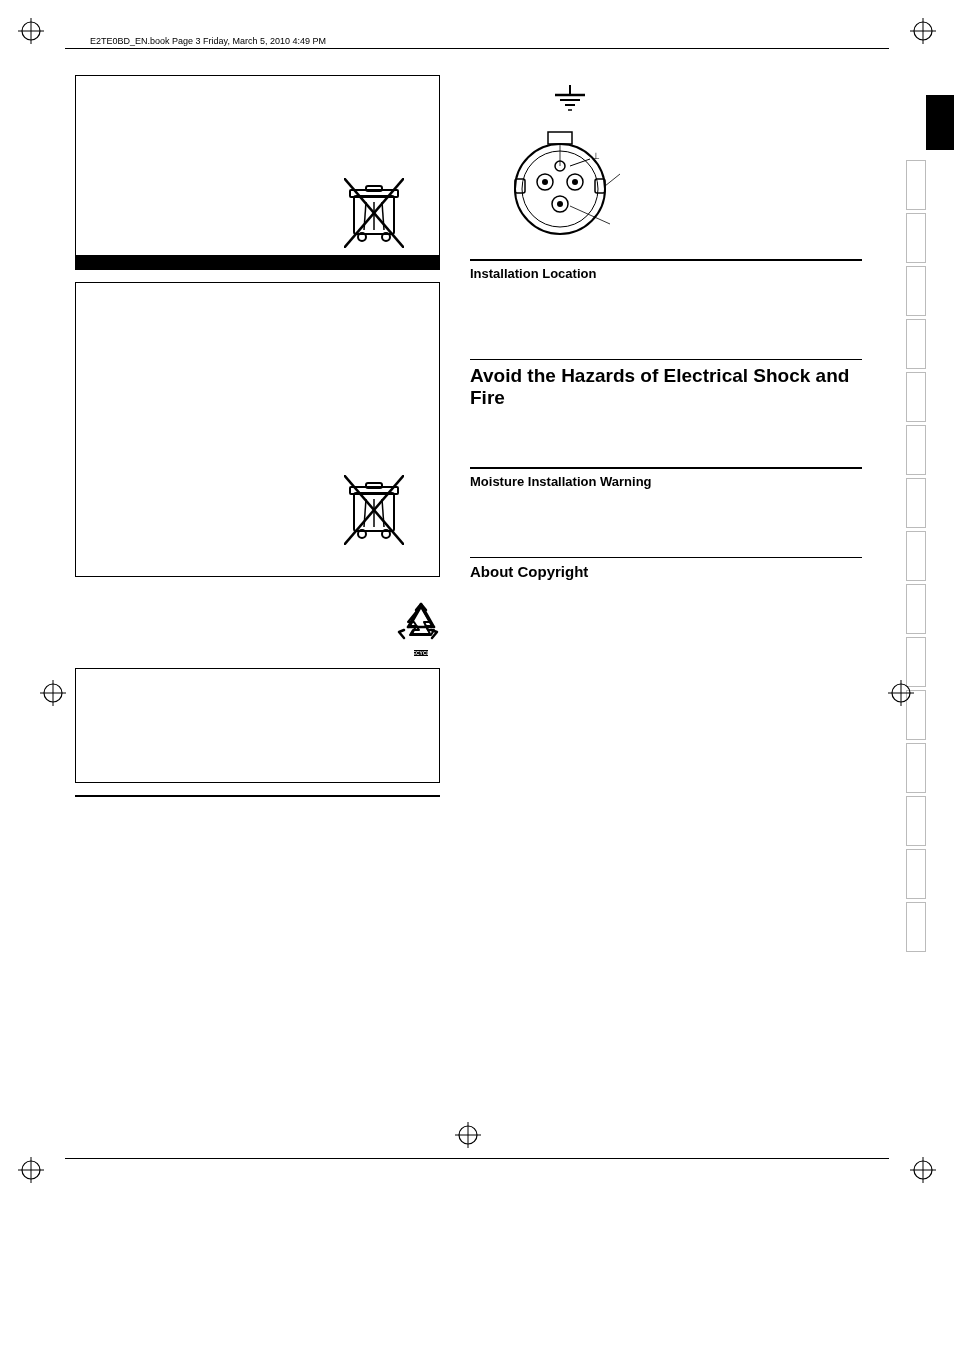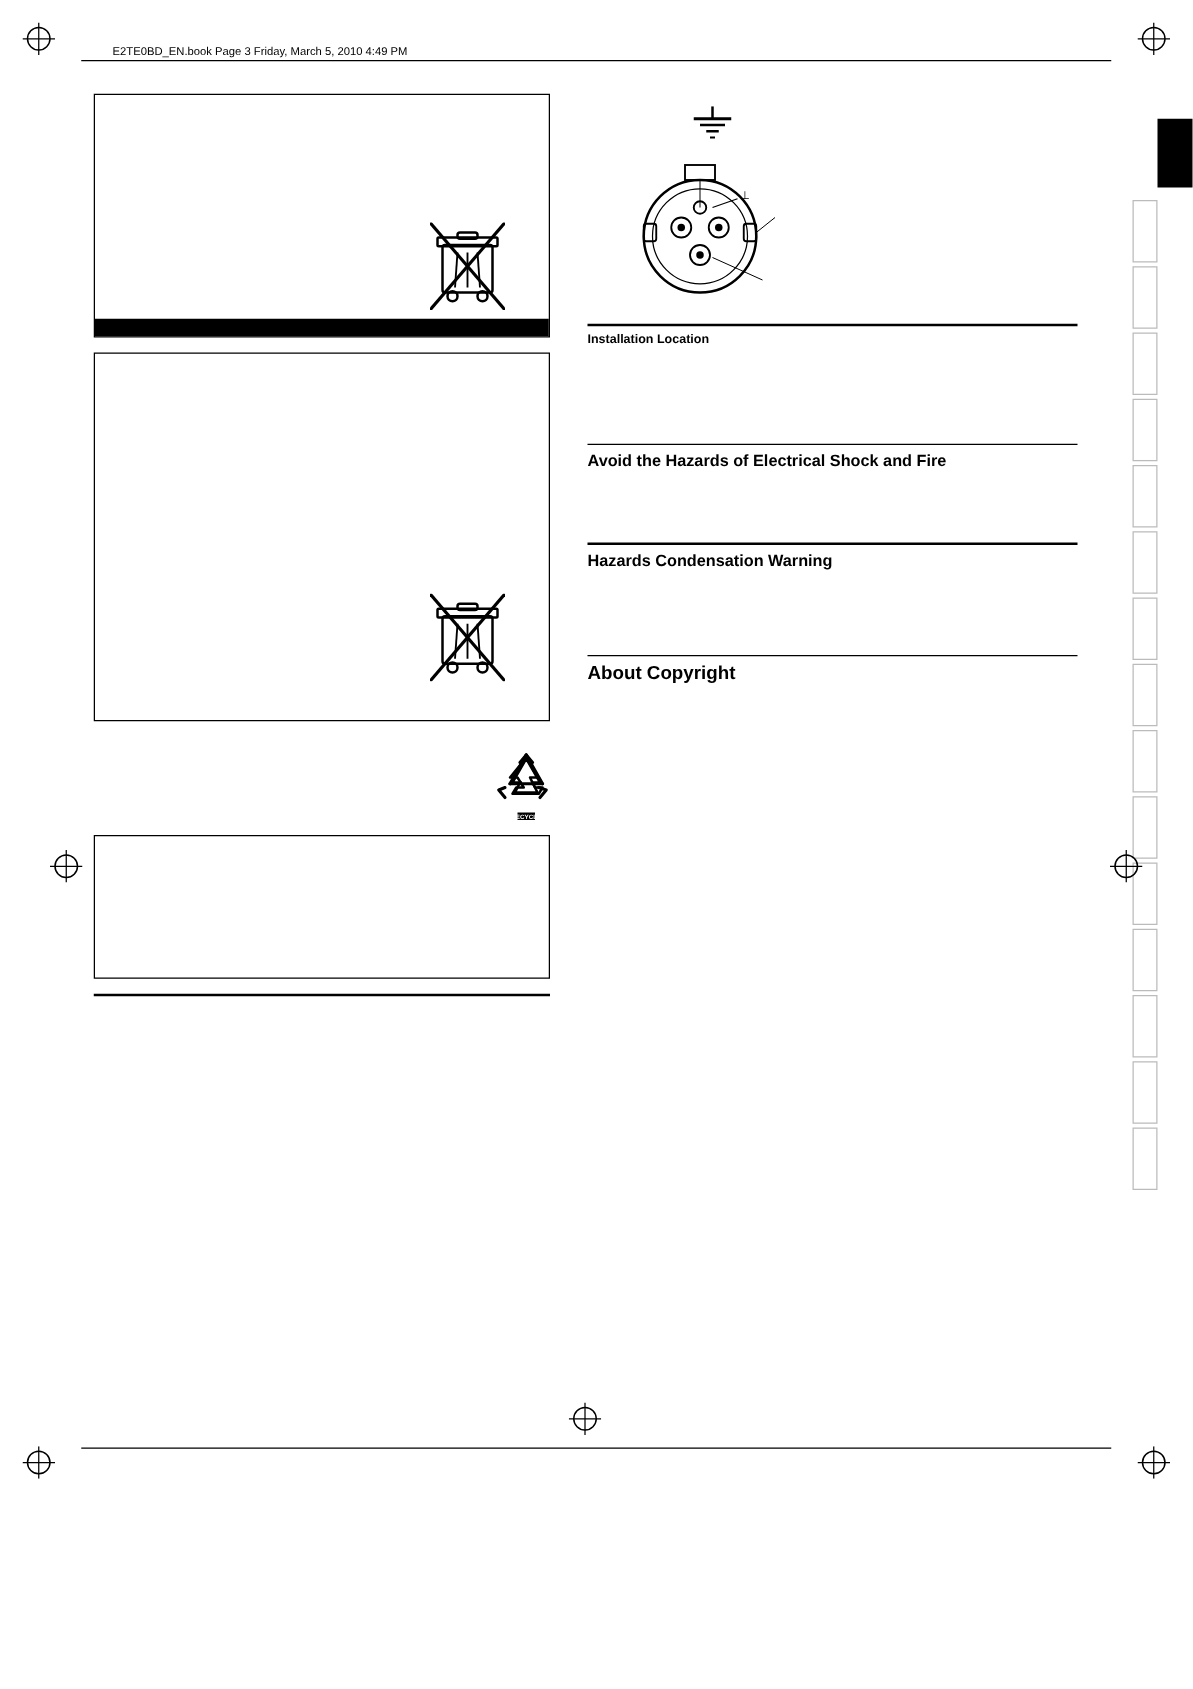--- a/index.html
+++ b/index.html
@@ -224,35 +224,35 @@
         <rect x="105" y="55" width="10" height="14" rx="2" fill="none" stroke="#000" stroke-width="1.5"></rect>
 
         <line x1="115" y1="62" x2="130" y2="50" stroke="#000" stroke-width="0.8"></line>
         <line x1="80" y1="82" x2="120" y2="100" stroke="#000" stroke-width="0.8"></line>
         <line x1="70" y1="42" x2="70" y2="20" stroke="#000" stroke-width="0.8"></line>
       </svg>
     </div>
 
     <div style="margin-bottom:12px; padding-right:28px;">
       <div style="width:100%; height:1.5px; background:#000; margin-bottom:5px;"></div>
-      <div style="font-weight:bold; font-size:10px; margin-bottom:6px;">Installation Location</div>
+      <div style="font-weight:bold; font-size:13px; margin-bottom:6px;">Installation Location</div>
 
       <div style="height:60px;"></div>
     </div>
 
     <div style="margin-bottom:12px; padding-right:28px;">
       <div style="width:100%; height:1.5px; background:#000; margin-bottom:5px;"></div>
-      <div style="font-weight:bold; font-size:13px; margin-bottom:6px;">Avoid the Hazards of Electrical Shock and Fire</div>
+      <div style="font-weight:bold; font-size:19px; margin-bottom:6px;">Avoid the Hazards of Electrical Shock and Fire</div>
 
       <div style="height:40px;"></div>
     </div>
 
     <div style="margin-bottom:12px; padding-right:28px;">
       <div style="width:100%; height:1.5px; background:#000; margin-bottom:5px;"></div>
-      <div style="font-weight:bold; font-size:13px; margin-bottom:6px;">Hazards Condensation Warning</div>
+      <div style="font-weight:bold; font-size:13px; margin-bottom:6px;">Moisture Installation Warning</div>
 
       <div style="height:50px;"></div>
     </div>
 
     <div style="margin-bottom:12px; padding-right:28px;">
       <div style="width:100%; height:1.5px; background:#000; margin-bottom:5px;"></div>
       <div style="font-weight:bold; font-size:15px; margin-bottom:6px;">About Copyright</div>
 
       <div style="height:80px;"></div>
     </div>

